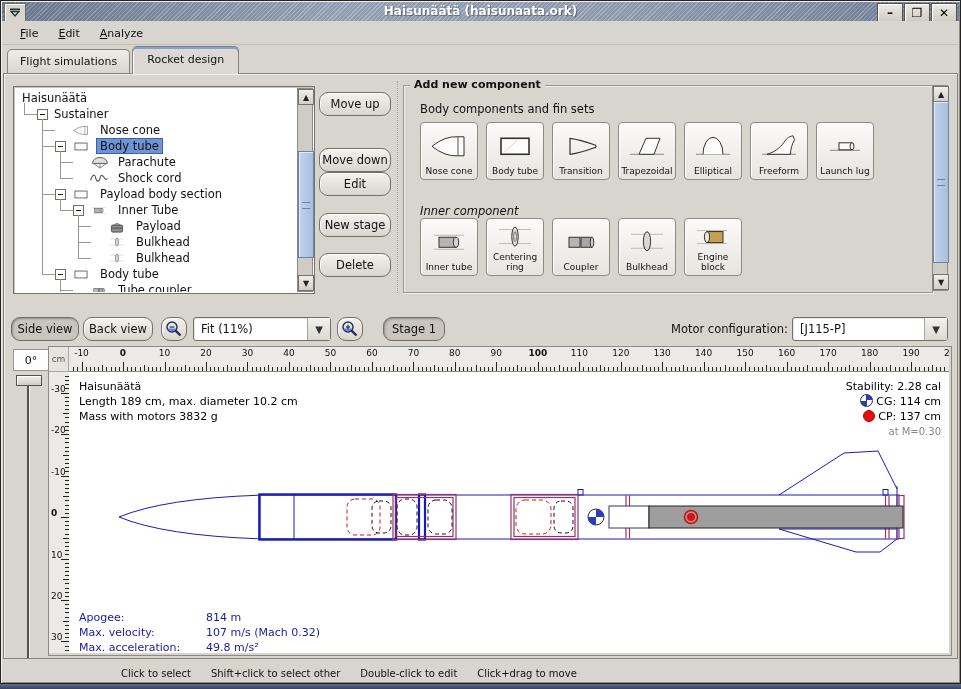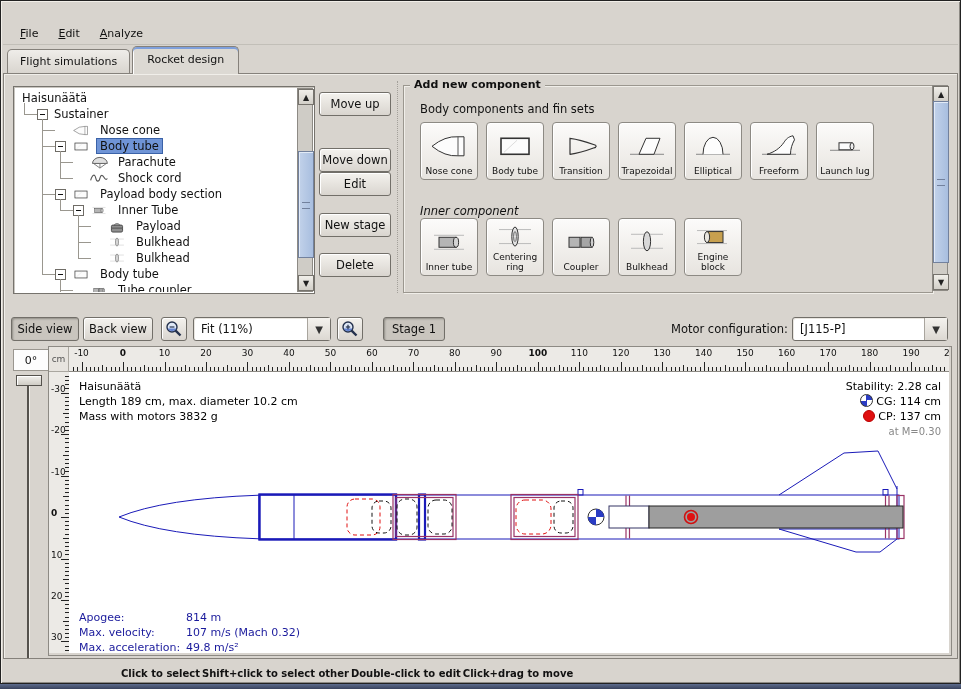--- a/index.html
+++ b/index.html
@@ -55,21 +55,21 @@
   .sb .sbtn{position:absolute;left:0;width:14px;height:14px;background:linear-gradient(#f0eee9,#d2cfc8);
      border:1px solid #76736d;display:flex;align-items:center;justify-content:center;font-size:8px;color:#222;}
   .sb .up{top:0;} .sb .down{bottom:0;}
   .sb .thumb{position:absolute;left:0;width:14px;background:linear-gradient(90deg,#c2d2ea,#a8bedf);
      border:1px solid #72819d;box-shadow:inset 1px 1px 0 #e2ebf7;}
   .sb .thumb::after{content:"";position:absolute;left:3px;right:3px;top:50%;height:5px;margin-top:-3px;
      border-top:1px solid #72819d;border-bottom:1px solid #72819d;}
 
   
   .btn{display:flex;align-items:center;justify-content:center;height:24px;
-     background:linear-gradient(#f4f2ee,#d9d5cf);border:1px solid #726f69;border-radius:3px;
+     background:linear-gradient(#f4f2ee,#d9d5cf);border:1px solid #726f69;border-radius:9px;
      box-shadow:inset 1px 1px 0 #fff;font-size:11.5px;cursor:default;box-sizing:border-box;}
   .btn.pressed{background:#c9c5be;box-shadow:inset 1px 1px 2px #8f8c85;}
   .actcol .btn{position:absolute;left:318px;width:72px;}
 
   
   .groupbox{position:absolute;left:402px;top:84px;width:528px;height:206px;
      border:1px solid #9b978f;box-shadow:inset 1px 1px 0 #f0eee9, 1px 1px 0 #f0eee9;}
   .grouptitle{position:absolute;top:-8px;left:6px;background:#d8d4ce;padding:0 4px;font-weight:bold;}
   .gsec-label{position:absolute;left:16px;font-size:11.5px;}
   .comprow{position:absolute;left:16px;display:flex;gap:8px;}
@@ -112,34 +112,55 @@
   .canvas{position:absolute;left:68px;top:371px;width:880px;height:281px;background:#fff;overflow:hidden;}
   .fig-info{position:absolute;left:10px;top:7px;line-height:15px;color:#000;}
   .stab{position:absolute;right:8px;top:7px;text-align:right;line-height:15px;color:#000;}
   .stab .dim{color:#888;font-size:10px;}
   .cg-ico{display:inline-block;width:11px;height:11px;border-radius:50%;border:1px solid #333;
      vertical-align:-2px;margin-right:3px;
      background:conic-gradient(#2a3cc4 0 90deg,#fff 90deg 180deg,#2a3cc4 180deg 270deg,#fff 270deg 360deg);}
   .cp-ico{display:inline-block;width:10px;height:10px;border-radius:50%;background:#e01010;
      border:1px solid #b00;vertical-align:-2px;margin-right:3px;}
   .flight{position:absolute;left:10px;top:238px;color:#1a1a9c;line-height:15px;}
-  .flight .frow{display:flex;}
+  .flight .frow{display:flex;gap:20px;}
   .flight .fl{width:107px;}
   .statusbar{position:absolute;left:0;right:0;top:663px;height:18px;display:flex;
-     padding-left:120px;gap:2px;font-size:10px;font-weight:bold;align-items:center;text-align:right;}
+     padding-left:120px;gap:20px;font-size:10px;font-weight:normal;align-items:center;text-align:right;}
 
   .mag-btn{width:26px;}
   svg{display:block;}
 </style>
 </head>
 <body>
 
 <div class="app">
   <div class="win">
 
+    <div class="titlebar">
+      <div class="stripes"></div>
+      <div class="menu-icon-btn">
+        <svg width="12" height="9" viewBox="0 0 12 9">
+          <rect x="1" y="0.5" width="10" height="1.6" fill="#233"></rect>
+          <path d="M2,3.5 L10,3.5 L6,8 Z" fill="none" stroke="#233" stroke-width="1.3"></path>
+        </svg>
+      </div>
+      <div class="title">Haisunäätä (haisunaata.ork)</div>
+      <div class="winbtns">
+        <div class="wbtn">
+            <span>–</span>
+          </div>
+        <div class="wbtn">
+            <span>❐</span>
+          </div>
+        <div class="wbtn">
+            <span>✕</span>
+          </div>
+      </div>
+    </div>
 
     <div class="menubar" id="menubar">
         <span class="menu-item">File</span>
         <span class="menu-item">Edit</span>
         <span class="menu-item">Analyze</span>
       </div>
 
     <div class="tabs" id="tabs">
         <div class="tab">Flight simulations</div>
         <div class="tab active">Rocket design</div>

